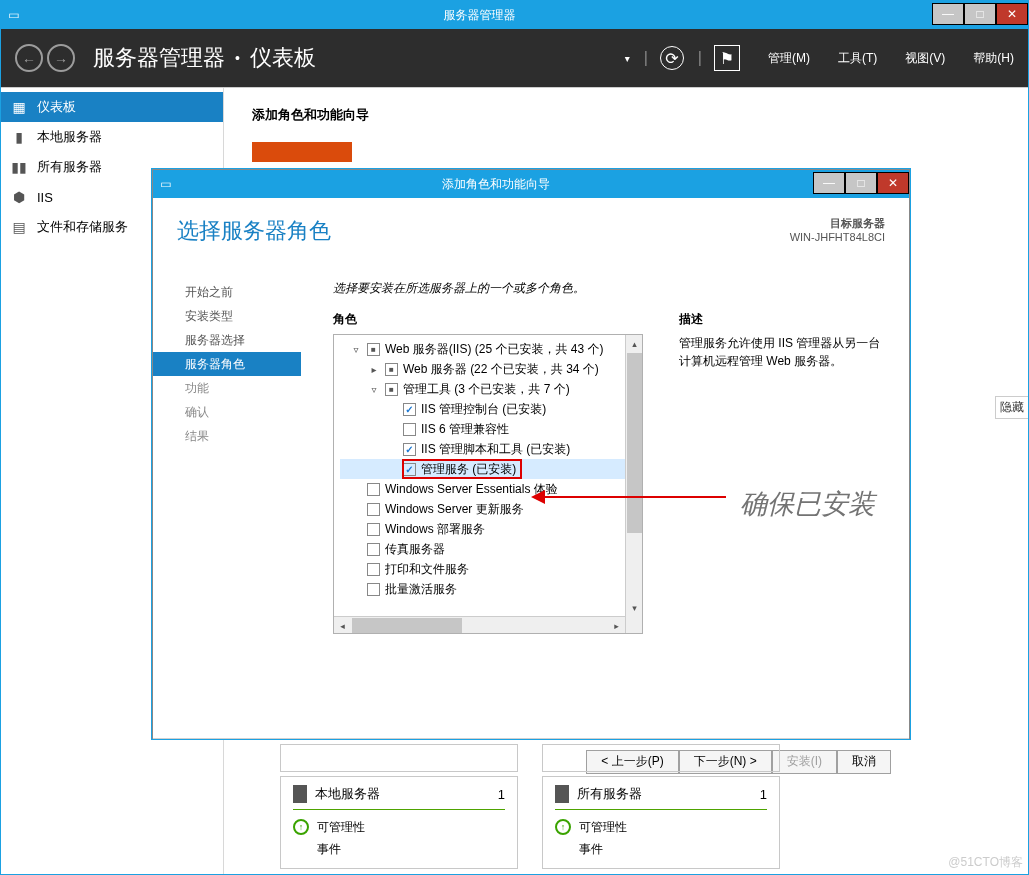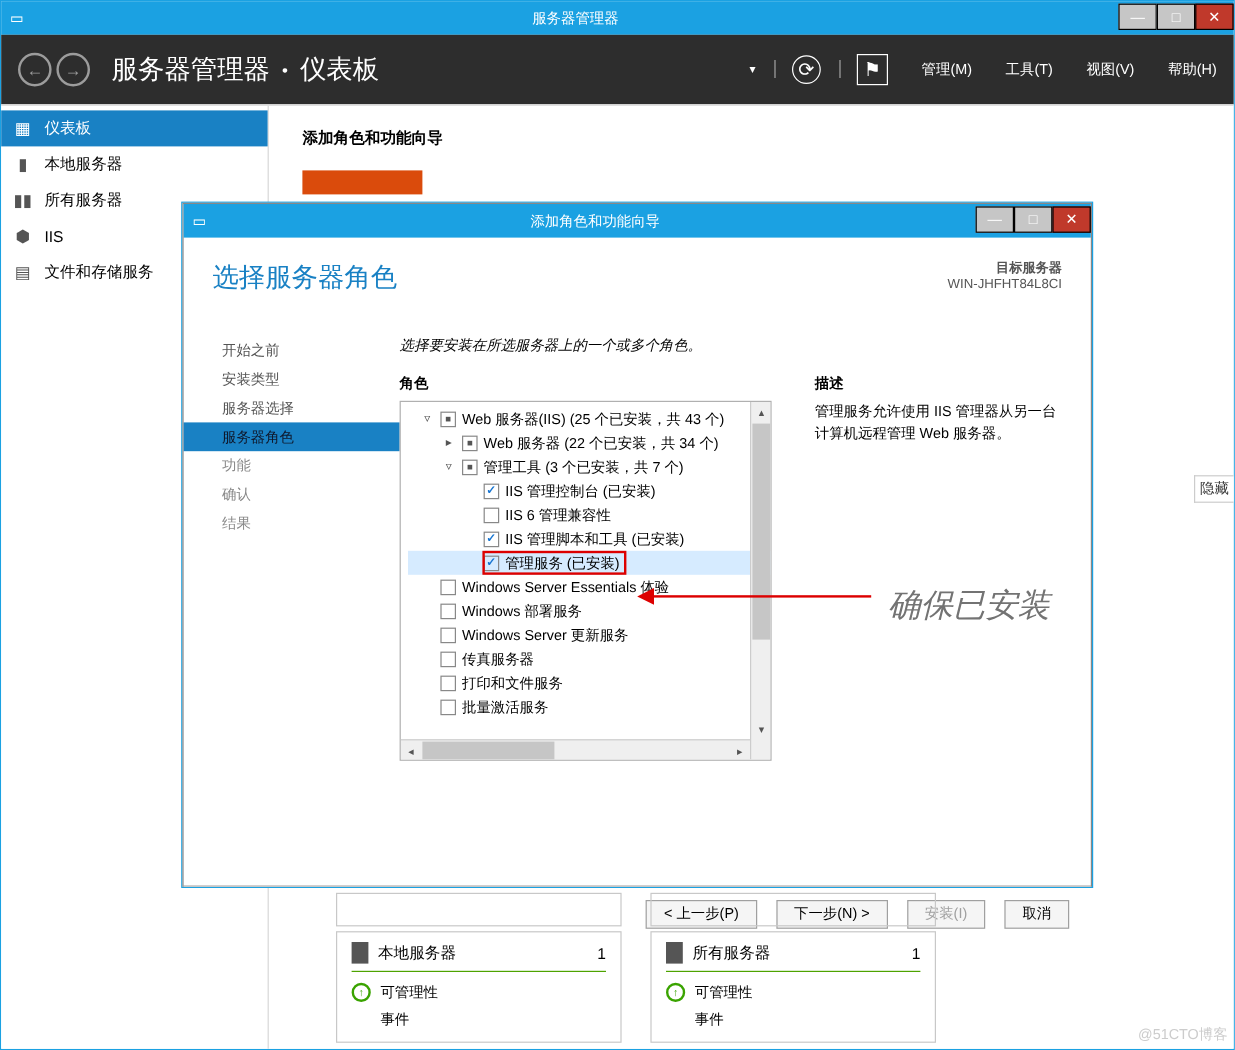--- a/index.html
+++ b/index.html
@@ -44,21 +44,21 @@
 .wizard { position: absolute; left: 152px; top: 169px; width: 758px; height: 570px; border: 1px solid #888; background: #fff; box-shadow: 0 0 0 1px #1ba1e2; }
 .wizard .titlebar { height: 28px; background: #1ba1e2; }
 .wizbody { display: flex; height: 470px; }
 .wizhead { height: 70px; border-bottom: 0; display: flex; padding: 18px 24px 0 24px; }
 .wizhead h1 { color: #1981c4; font-size: 22px; font-weight: normal; flex: 1; }
 .wizhead .target { text-align: right; font-size: 11px; color: #555; }
 .wizhead .target .t1 { font-weight: bold; }
 
 .wizleft { width: 180px; padding: 12px 0 0 26px; font-size: 12px; color: #888; }
 .wizleft .step { height: 24px; display: flex; align-items: center; padding-left: 6px; }
-.wizleft .step.current { background: #1981c4; color: #0f172a; margin-left: -26px; padding-left: 32px; width: 180px; }
+.wizleft .step.current { background: #1981c4; color: #ffffff; margin-left: -26px; padding-left: 32px; width: 148px; }
 .wizleft .step.done { color: #555; }
 
 .wizright { flex: 1; padding: 12px 18px 0 0; font-size: 12px; }
 .wizright .instr { margin-bottom: 14px; font-style: italic; }
 .cols { display: flex; gap: 36px; }
 .col1 { width: 310px; }
 .col2 { flex: 1; }
 .colhdr { font-weight: bold; margin-bottom: 6px; }
 .tree { border: 1px solid #b0b0b0; height: 300px; overflow: hidden; position: relative; }
 .tree .scroll { position: absolute; right: 0; top: 0; width: 17px; height: 100%; background: #efefef; border-left: 1px solid #ccc; }
@@ -77,21 +77,21 @@
 .ti .cb { width: 13px; height: 13px; border: 1px solid #888; margin: 0 5px; display: flex; align-items: center; justify-content: center; font-size: 10px; }
 .ti .cb.checked::after { content: "✓"; color: #1976d2; font-weight: bold; }
 .ti .cb.partial::after { content: "■"; color: #555; font-size: 8px; }
 .ti.d1 { padding-left: 10px; }
 .ti.d2 { padding-left: 28px; }
 .ti.d3 { padding-left: 46px; }
 .ti.highlight { background: #d6ebff; }
 
 .desc { font-size: 12px; line-height: 1.5; }
 
-.wizfoot { height: 46px; border-top: 1px solid #d0d0d0; display: flex; align-items: center; justify-content: flex-end; padding-right: 18px; gap: 16px; }
+.wizfoot { height: 46px; border-top: 1px solid #d0d0d0; display: flex; align-items: center; justify-content: flex-end; padding-right: 18px; gap: 0; }
 .wizfoot button { height: 24px; padding: 0 14px; font-size: 12px; background: #f5f5f5; border: 1px solid #a0a0a0; }
 .wizfoot button:disabled { color: #a0a0a0; }
 
 
 .arrow { position: absolute; left: 536px; top: 496px; width: 190px; height: 2px; background: #d00; }
 .arrow::before { content: ""; position: absolute; left: -12px; top: -6px; border: 7px solid transparent; border-right: 14px solid #d00; }
 .annot { position: absolute; left: 740px; top: 486px; color: #737373; font-size: 27px; font-style: italic; }
 
 
 .tiles { position: absolute; left: 280px; top: 776px; display: flex; gap: 24px; }
@@ -256,26 +256,26 @@
                   <div style="position: absolute; left: 62px; top: 0px; width: 120px; height: 20px; border: 2px solid rgb(221, 0, 0); pointer-events: none;"></div>
                 </div>
                 <div class="ti d1">
                   <span class="exp"></span>
                   <span class="cb "></span>
                   <span>Windows Server Essentials 体验</span>
                 </div>
                 <div class="ti d1">
                   <span class="exp"></span>
                   <span class="cb "></span>
+                  <span>Windows Server 更新服务</span>
+                </div>
+                <div class="ti d1">
+                  <span class="exp"></span>
+                  <span class="cb "></span>
                   <span>Windows 部署服务</span>
-                </div>
-                <div class="ti d1">
-                  <span class="exp"></span>
-                  <span class="cb "></span>
-                  <span>Windows Server 更新服务</span>
                 </div>
                 <div class="ti d1">
                   <span class="exp"></span>
                   <span class="cb "></span>
                   <span>传真服务器</span>
                 </div>
                 <div class="ti d1">
                   <span class="exp"></span>
                   <span class="cb "></span>
                   <span>打印和文件服务</span>

